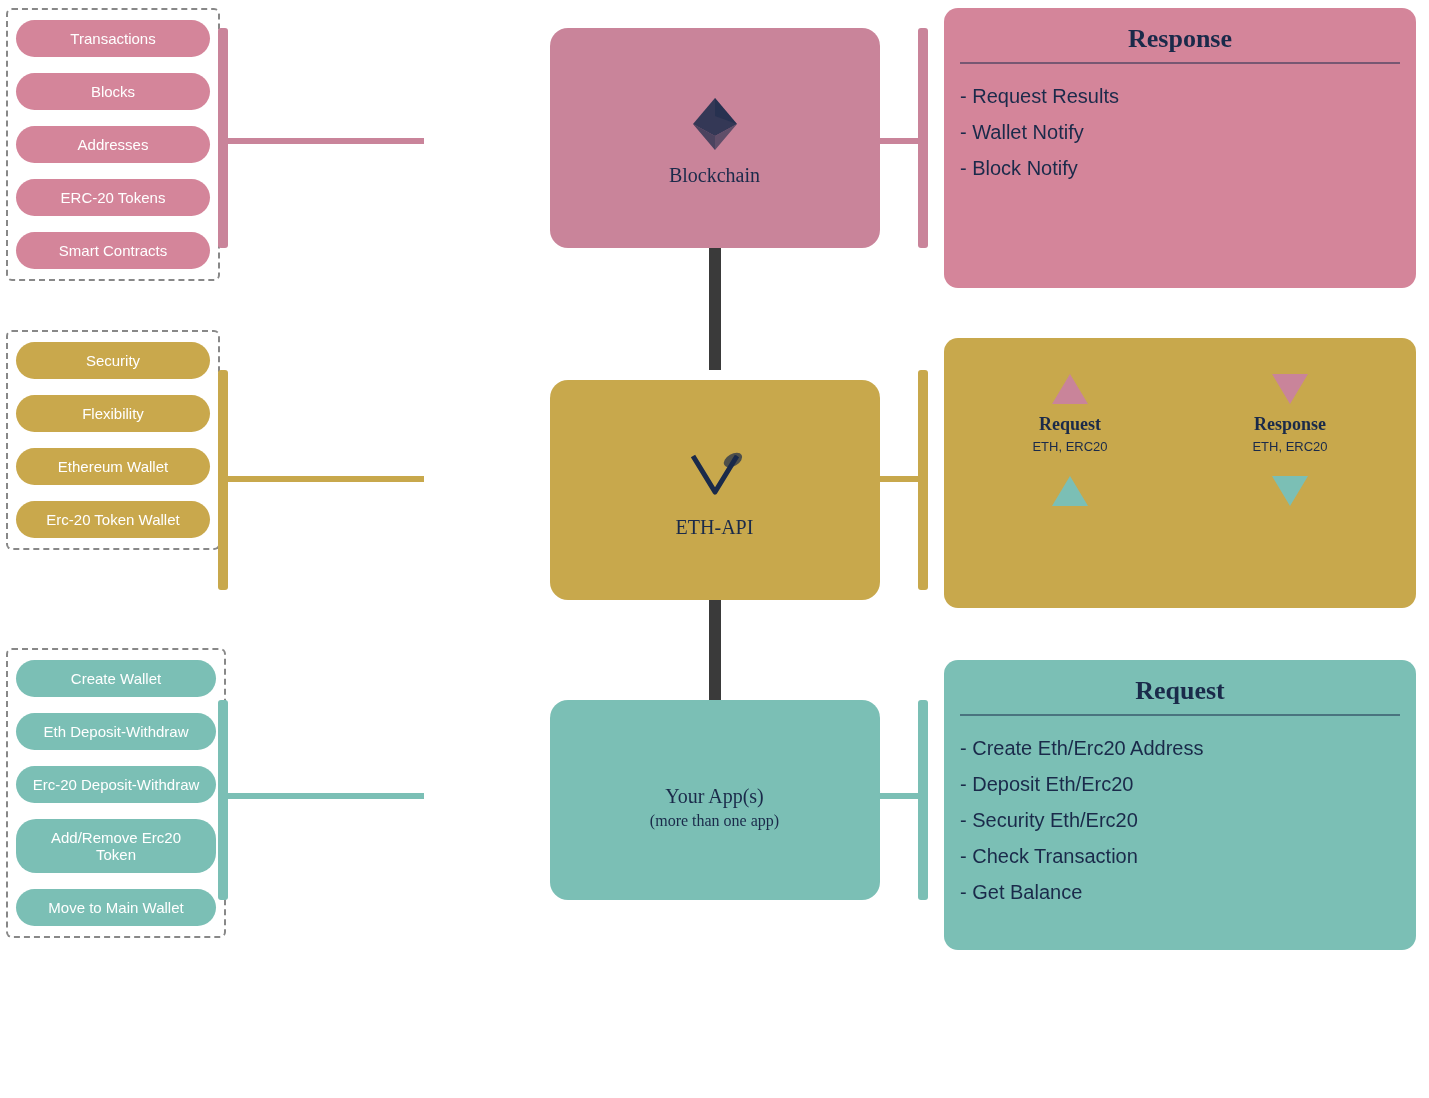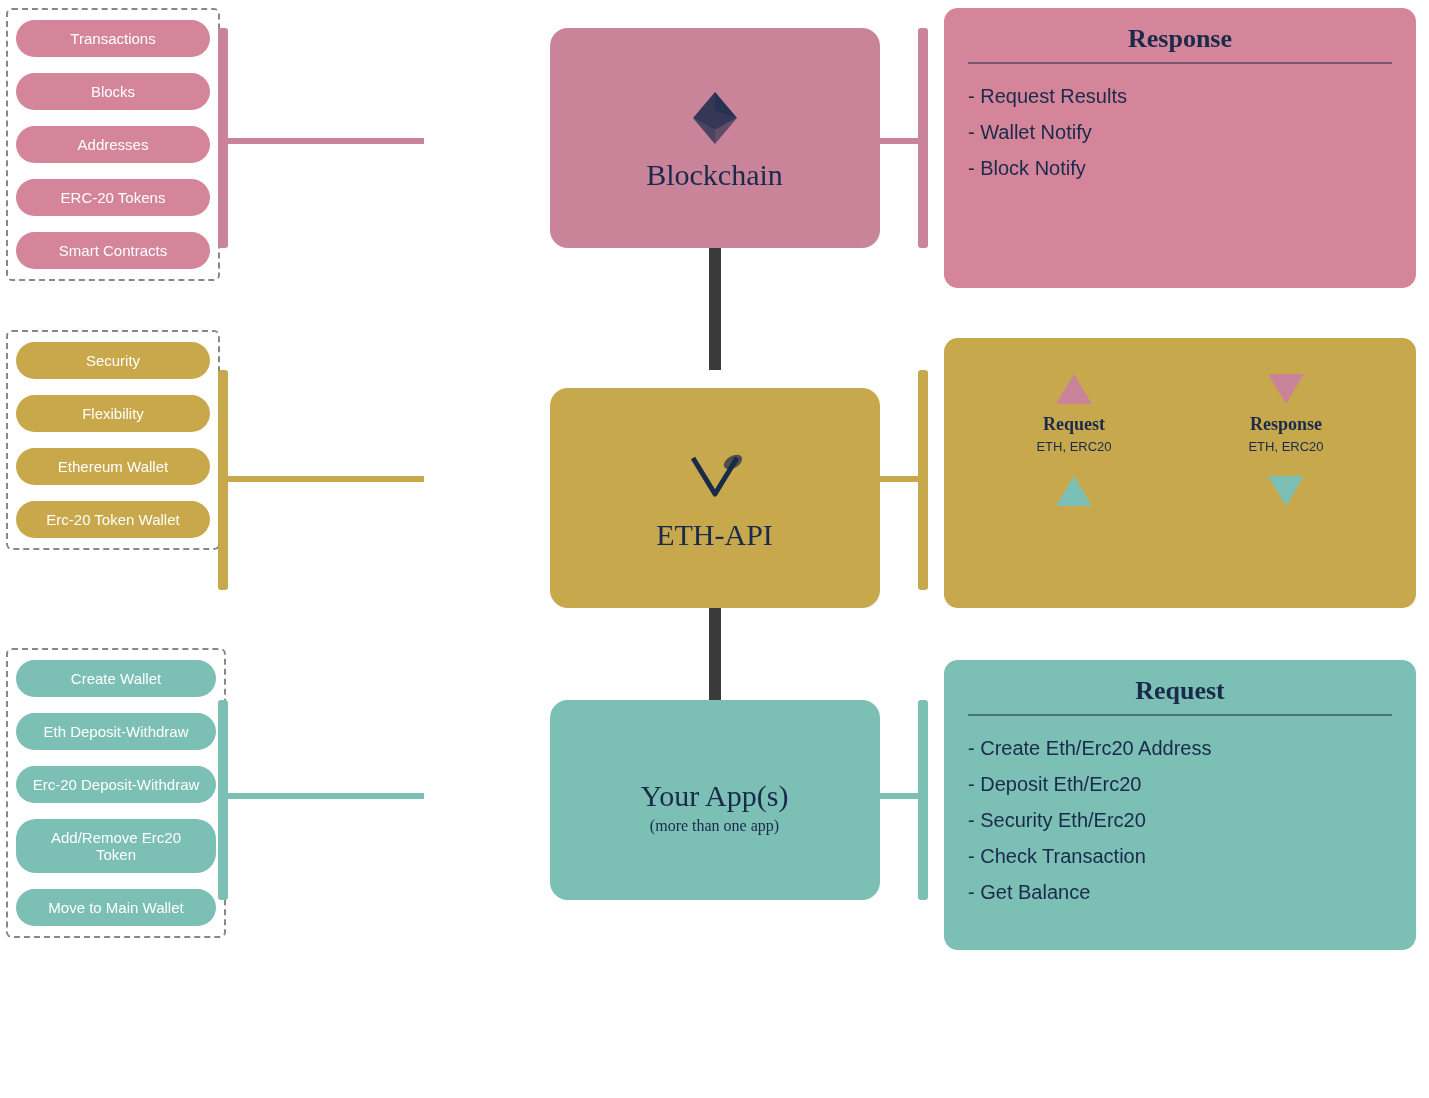--- a/index.html
+++ b/index.html
@@ -78,32 +78,32 @@
     }
 
     .center-box-pink {
       background: #c9849a;
       top: 28px;
       height: 220px;
     }
 
     .center-box-gold {
       background: #c8a84c;
-      top: 388px;
+      top: 380px;
       height: 220px;
     }
 
     .center-box-teal {
       background: #7bbfb5;
       top: 700px;
       height: 200px;
     }
 
     .center-box-title {
-      font-size: 30px;
+      font-size: 20px;
       font-family: Georgia, serif;
       color: #1a2a4a;
       margin-top: 10px;
     }
 
     .center-box-subtitle {
       font-size: 16px;
       color: #1a2a4a;
       margin-top: 4px;
     }
@@ -222,21 +222,21 @@
       top: 700px;
       height: 200px;
     }
 
     
     .right-panel {
       position: absolute;
       left: 944px;
       border: 2px dashed #888;
       border-radius: 6px;
-      padding: 16px 24px;
+      padding: 16px 16px;
     }
 
     .right-panel-top {
       top: 8px;
       width: 472px;
       background: #d4859a;
       border: none;
       border-radius: 14px;
       min-height: 280px;
     }

